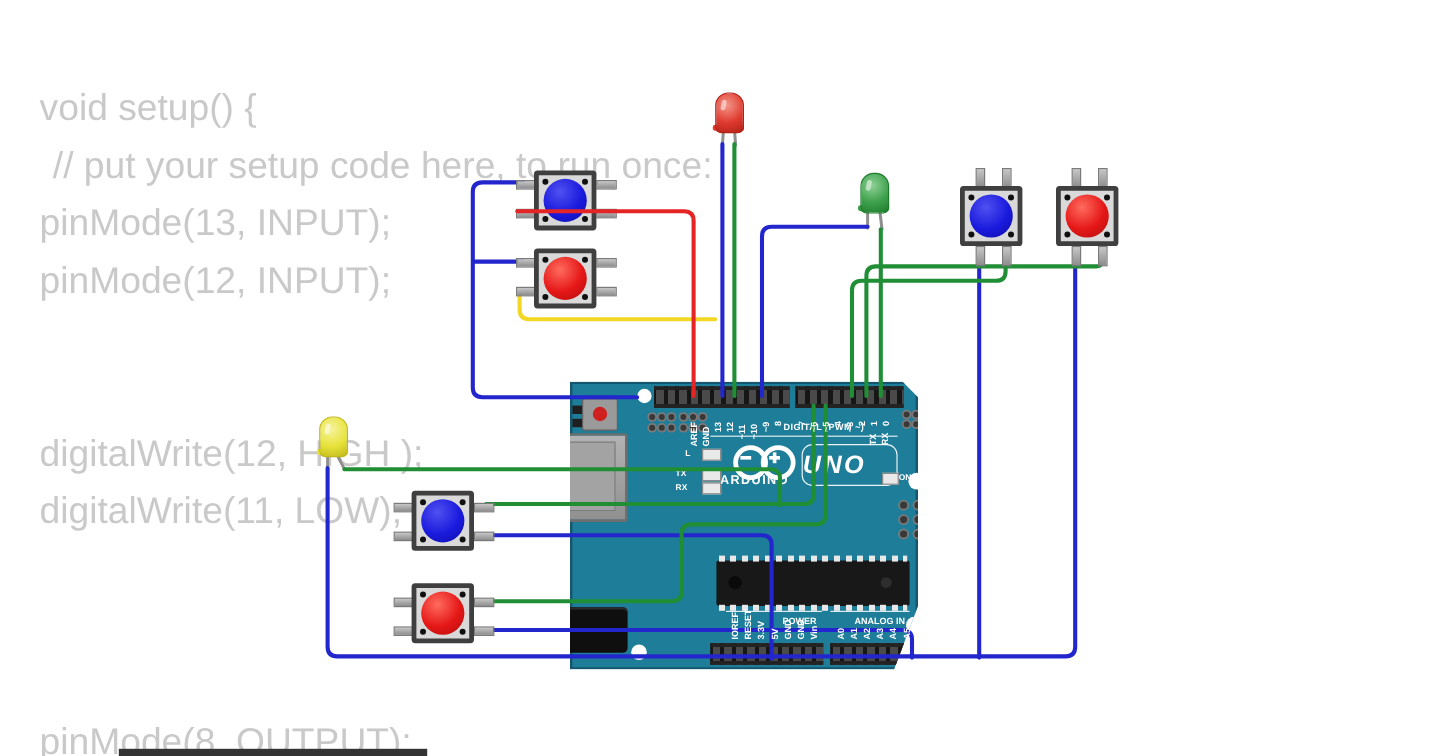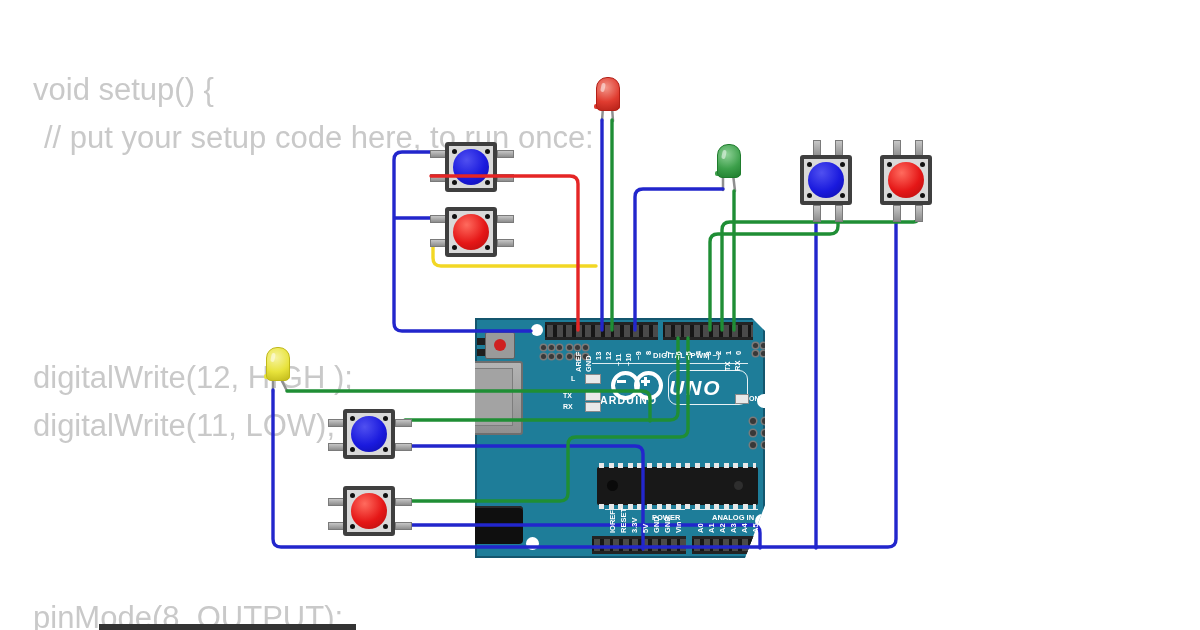--- a/index.html
+++ b/index.html
@@ -78,20 +78,22 @@
   .led-yellow-c .led-flange{background:var(--led_yellow);}
 </style>
 </head>
 <body>
 
 <div class="stage" id="stage">
 
   <div id="code-layer">
       <div class="code-line" style="left: 44px; top: 120px;">// put your setup code here, to run once:</div>
       <div class="code-line" style="left: 33px; top: 72px;">void setup() {</div>
+      <div class="code-line" style="left: 33px; top: 168px;">pinMode(13, INPUT);</div>
+      <div class="code-line" style="left: 33px; top: 216px;">pinMode(12, INPUT);</div>
       <div class="code-line" style="left: 33px; top: 360px;">digitalWrite(12, HIGH );</div>
       <div class="code-line" style="left: 33px; top: 408px;">digitalWrite(11, LOW);</div>
       <div class="code-line" style="left: 33px; top: 600px;">pinMode(8, OUTPUT);</div>
     </div>
   <div id="code-clip-bar"></div>
 
   <div class="board">
     <div class="board-edge"></div>
 
     <div class="usb">

